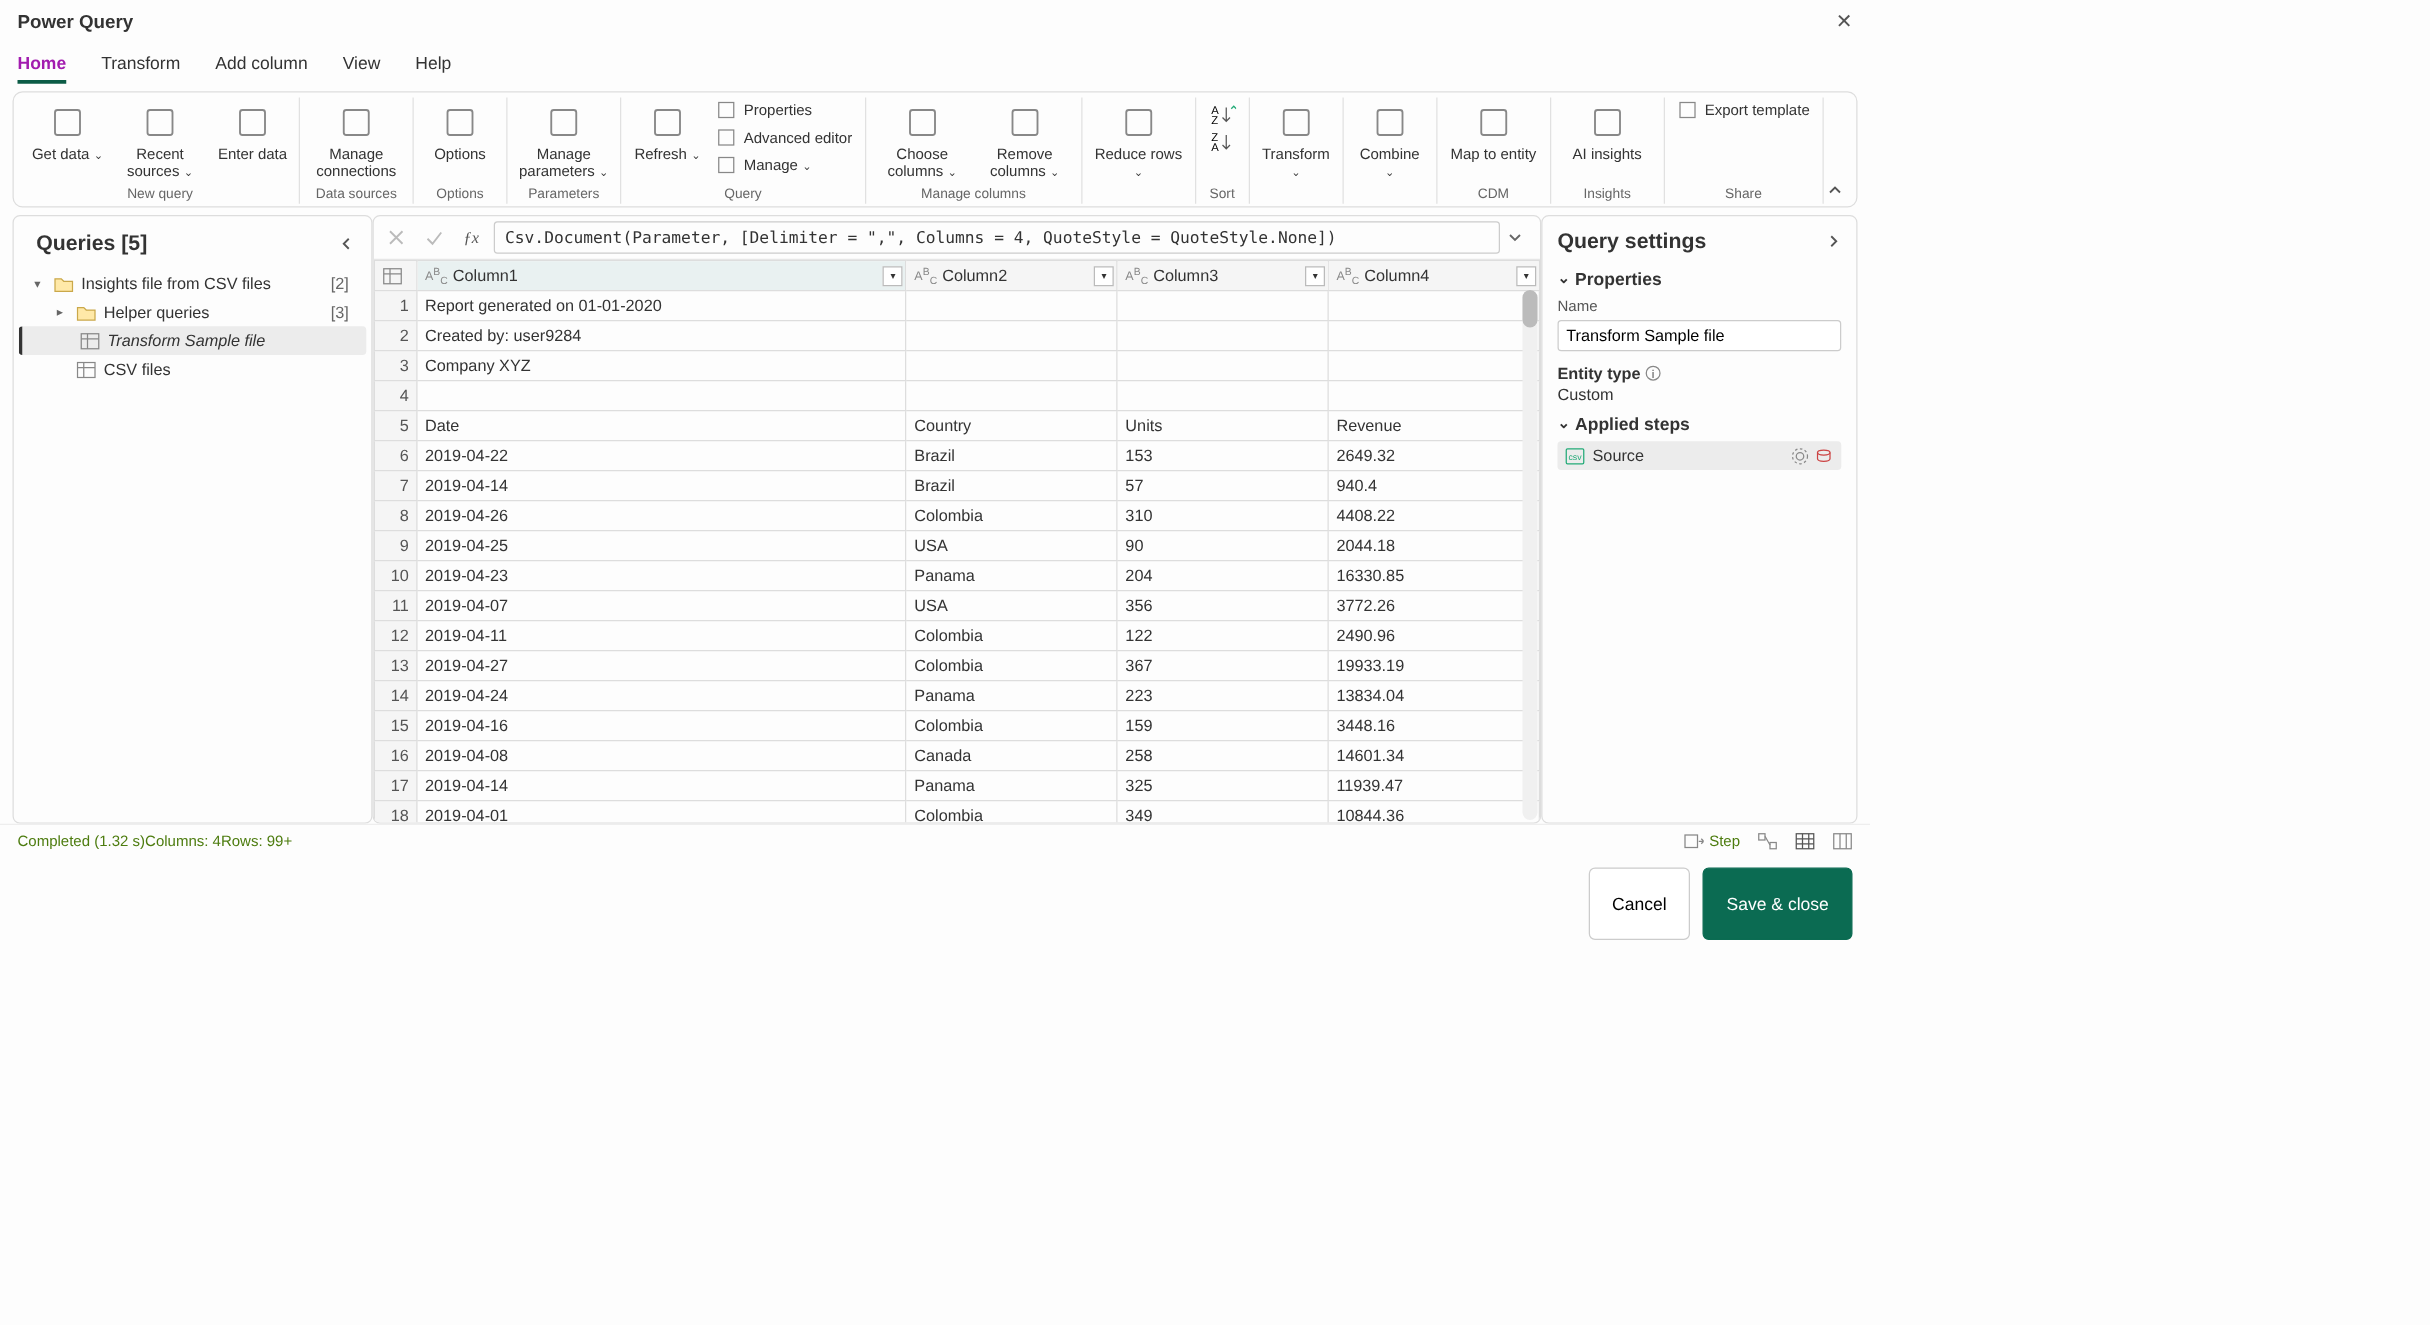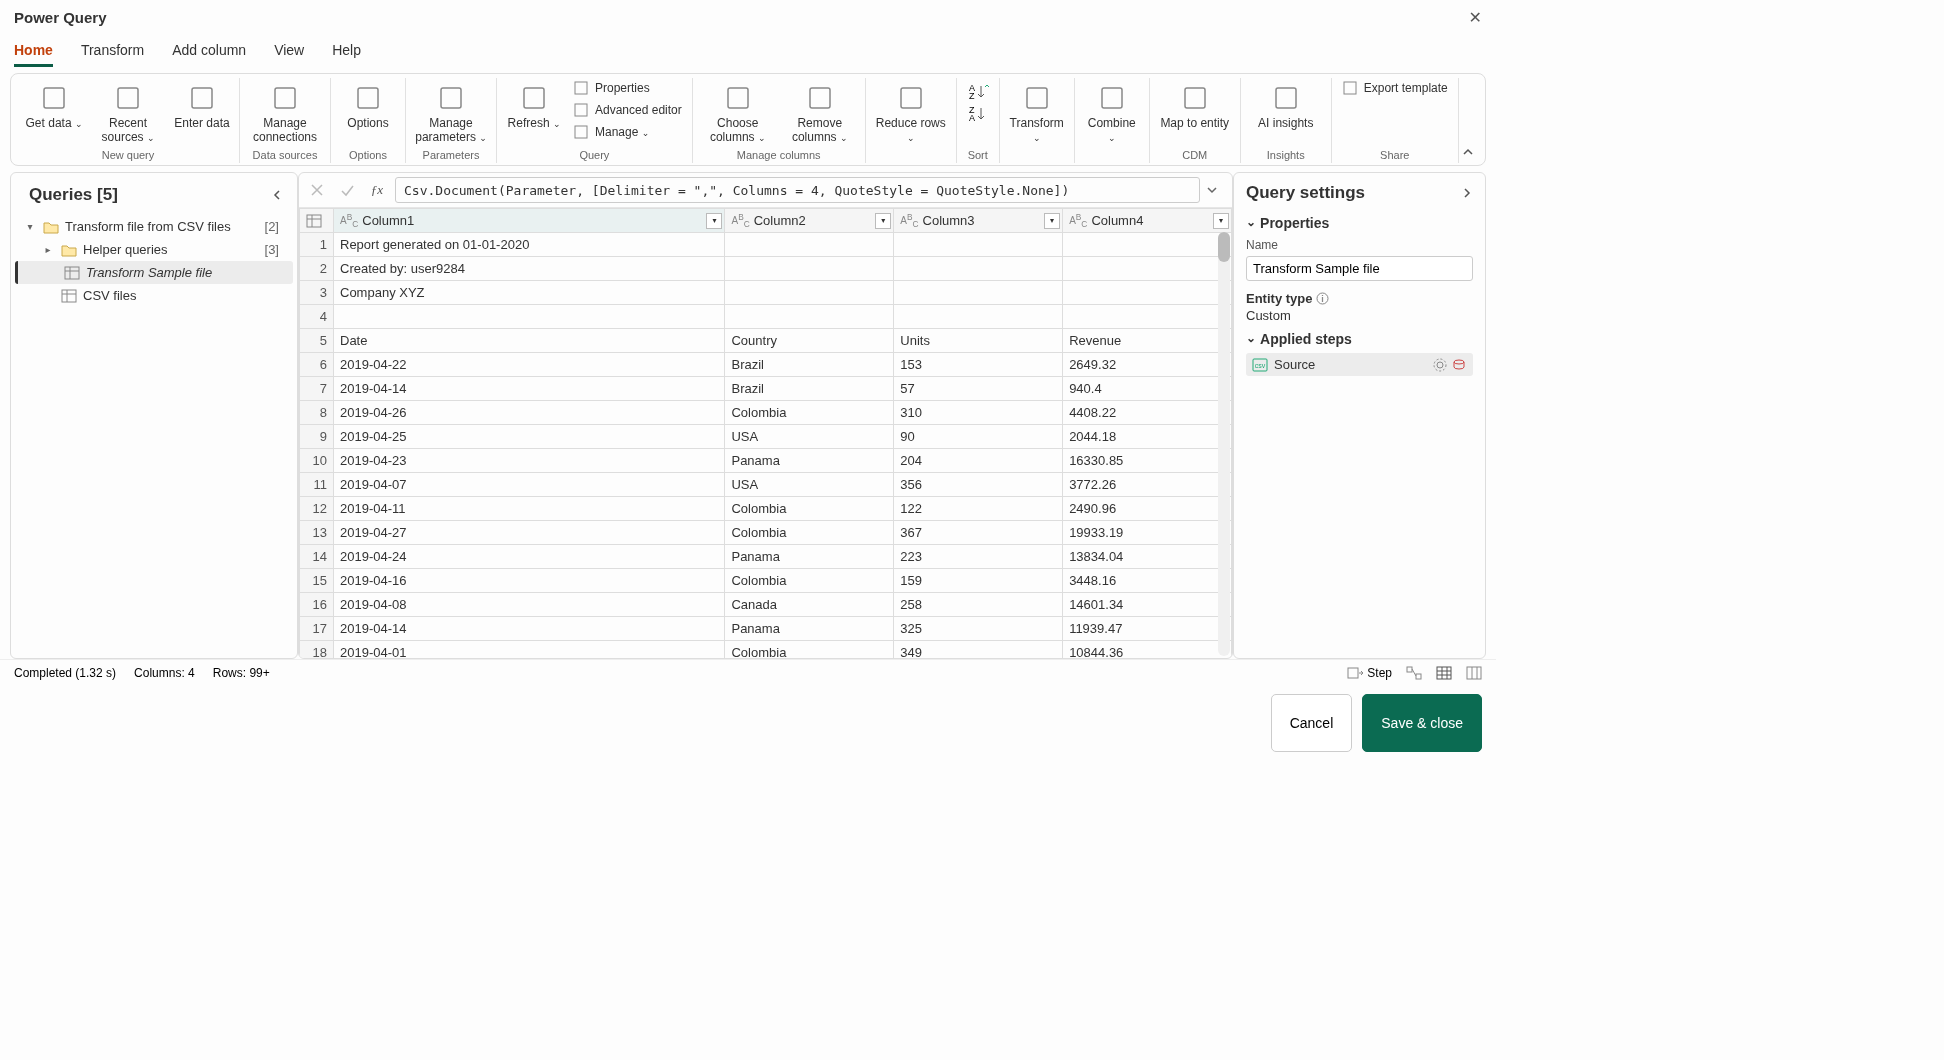--- a/index.html
+++ b/index.html
@@ -9,21 +9,21 @@
 
 .titlebar { display: flex; align-items: center; padding: 6px 14px; height: 34px; }
 .titlebar .title { font-size: 15px; font-weight: 600; }
 .titlebar .search { margin-left: 450px; width: 555px; height: 28px; border: 1px solid #ccc; border-radius: 4px; display: flex; align-items: center; padding: 0 10px; color: #666; background: #fff; }
 .titlebar .search svg { margin-right: 8px; }
 .titlebar .close { margin-left: auto; font-size: 16px; color: #555; cursor: pointer; }
 
 
 .tabs { display: flex; gap: 28px; padding: 4px 14px 0 14px; border-bottom: 0; }
 .tab { font-size: 14px; padding: 4px 0 6px 0; cursor: pointer; color: #333; }
-.tab.active { color: #c2410c; border-bottom: 3px solid #0c5c46; font-weight: 600; }
+.tab.active { color: #a21caf; border-bottom: 3px solid #0c5c46; font-weight: 600; }
 
 
 .ribbon { margin: 6px 10px; border: 1px solid #ddd; border-radius: 8px; padding: 4px 6px 2px 6px; display: flex; align-items: stretch; position: relative; }
 .rgroup { display: flex; flex-direction: column; align-items: center; padding: 0 6px; border-right: 1px solid #e1e1e1; }
 .rgroup:last-of-type { border-right: none; }
 .rgroup .items { display: flex; gap: 4px; flex: 1; align-items: flex-start; }
 .rgroup .grouplabel { font-size: 11px; color: #666; margin-top: 2px; margin-bottom: 2px; }
 .ritem { display: flex; flex-direction: column; align-items: center; justify-content: flex-start; width: 62px; text-align: center; cursor: pointer; padding: 2px; border-radius: 4px; }
 .ritem .icon { height: 36px; display: flex; align-items: center; justify-content: center; }
 .ritem .label { font-size: 12px; line-height: 14px; }
@@ -79,21 +79,21 @@
 .settings label { font-size: 12px; color: #555; }
 .settings input.nameinput { width: 100%; border: 1px solid #ccc; border-radius: 3px; padding: 4px 6px; font-size: 13px; margin-top: 4px; }
 .entity { margin-top: 10px; }
 .entity .el { display: flex; align-items: center; gap: 4px; font-size: 13px; font-weight: 600; color: #333; }
 .entity .val { font-size: 13px; margin-top: 2px; }
 .steprow { display: flex; align-items: center; background: #ececec; padding: 4px 6px; border-radius: 3px; }
 .steprow .sicon { margin-right: 6px; }
 .steprow .actions { margin-left: auto; display: flex; gap: 6px; }
 
 
-.statusbar { display: flex; align-items: center; padding: 6px 14px; font-size: 12px; color: #000000; border-top: 1px solid #eee; gap: 18px; }
+.statusbar { display: flex; align-items: center; padding: 6px 14px; font-size: 12px; color: #4d7c0f; border-top: 1px solid #eee; }
 .statusbar .right { margin-left: auto; display: flex; gap: 14px; align-items: center; }
 .statusbar .sbtn { display: flex; align-items: center; gap: 4px; cursor: pointer; }
 
 
 .footer { display: flex; justify-content: flex-end; gap: 10px; padding: 8px 14px; }
 .btn { border: 1px solid #ccc; border-radius: 5px; padding: 20px 18px; font-size: 14px; cursor: pointer; background: #fff; }
 .btn.primary { background: #0b6b52; color: #fff; border-color: #0b6b52; }
 
 
 svg { display: block; }
@@ -358,21 +358,21 @@
         </div>
       </div>
       <div class="tree" id="tree">
           <div class="tnode lvl0">
             <span class="exp">▾</span>
             <span class="icon">
               <svg width="16" height="14">
                 <path d="M1 3 h5 l2 2 h7 v8 h-14 z" fill="#ffe9a8" stroke="#caa84a"></path>
               </svg>
             </span>
-            <span class="label">Transform file from CSV files</span>
+            <span class="label">Insights file from CSV files</span>
             <span class="count">[2]</span>
           </div>
           <div class="tnode lvl1">
             <span class="exp">▸</span>
             <span class="icon">
               <svg width="16" height="14">
                 <path d="M1 3 h5 l2 2 h7 v8 h-14 z" fill="#ffe9a8" stroke="#caa84a"></path>
               </svg>
             </span>
             <span class="label">Helper queries</span>

